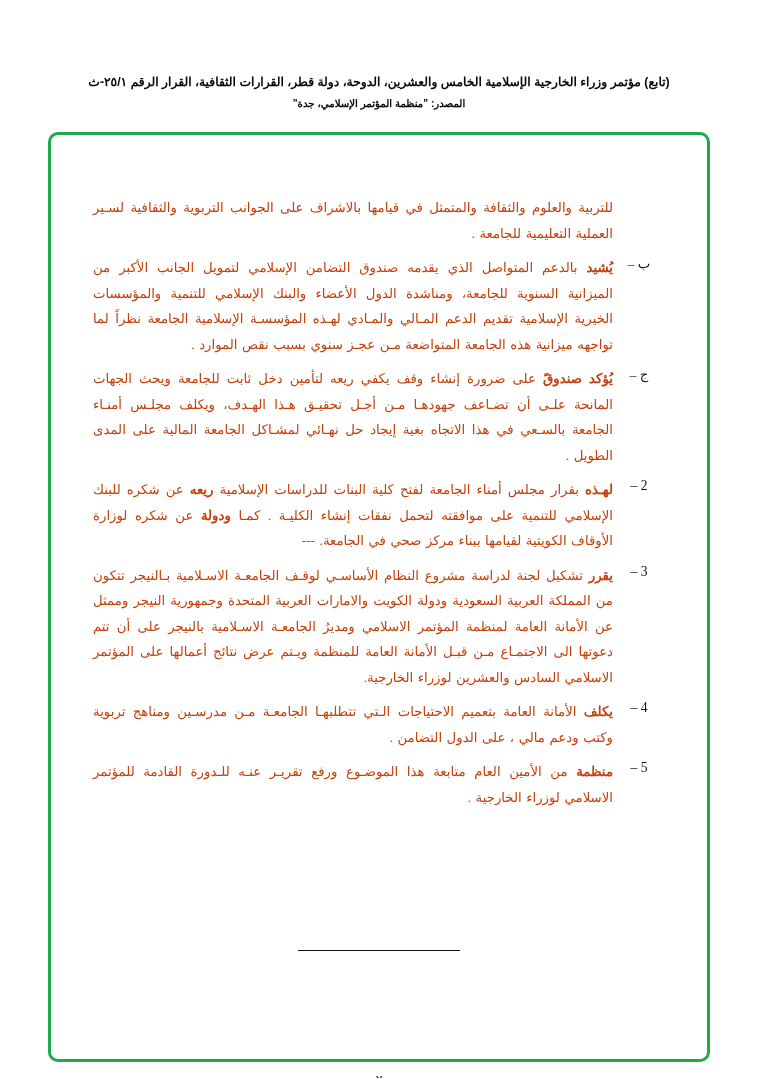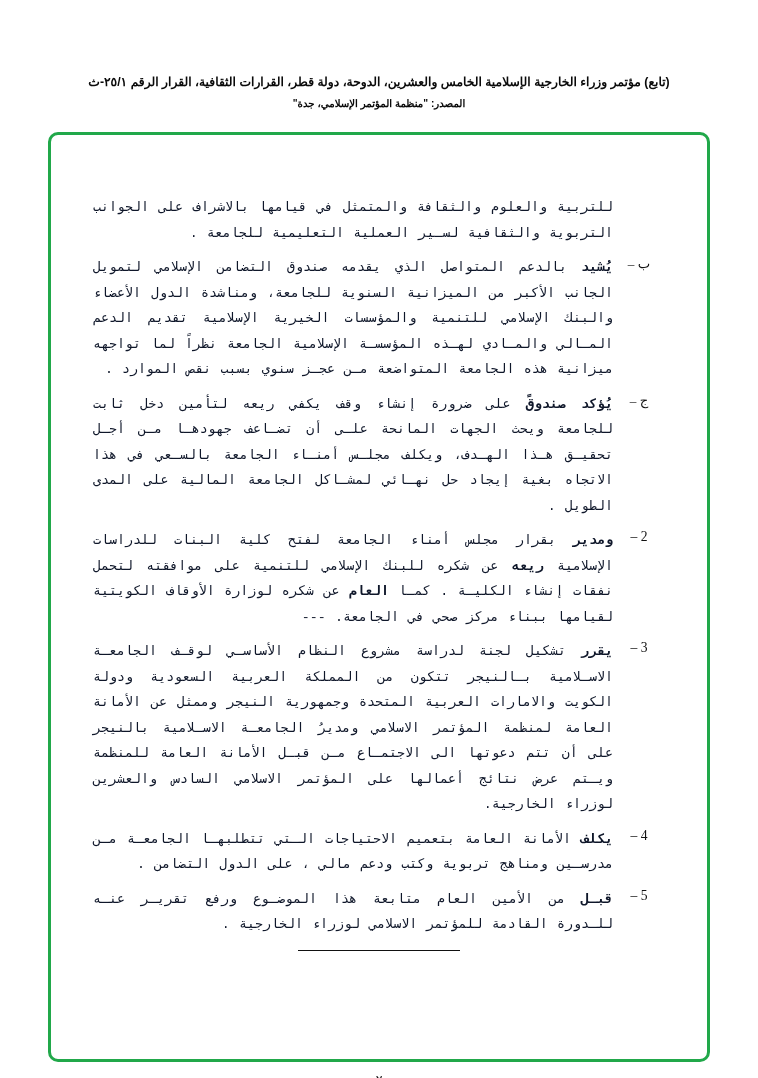--- a/index.html
+++ b/index.html
@@ -81,26 +81,26 @@
     color: #111;
     padding-top: 1px;
     white-space: nowrap;
     direction: rtl;
   }
   .marker.num {
     font-size: 13.6px;
   }
   .body-text {
     flex: 1 1 auto;
-    font-family: Liberation Mono, monospace;
+    font-family: Liberation Serif, serif;
     font-size: 13.3px;
     line-height: 1.92;
     text-align: justify;
     text-justify: inter-word;
-    color: #0f172a;
+    color: #c2410c;
     word-spacing: 1.2px;
   }
   .first-block .body-text {
     text-align: justify;
   }
   .lead {
     font-weight: bold;
   }
   .no-marker {
     width: 52px;
@@ -154,36 +154,36 @@
         <div class="body-text"><span class="lead">يُشيد</span> <span>بالدعم المتواصل الذي يقدمه صندوق التضامن الإسلامي لتمويل الجانب الأكبر من الميزانية السنوية للجامعة، ومناشدة الدول الأعضاء والبنك الإسلامي للتنمية والمؤسسات الخيرية الإسلامية تقديم الدعم المـالي والمـادي لهـذه المؤسسـة الإسلامية الجامعة نظراً لما تواجهه ميزانية هذه الجامعة المتواضعة مـن عجـز سنوي بسبب نقص الموارد .</span></div>
       </div>
 
       <div class="para">
         <div class="marker">ج –</div>
         <div class="body-text"><span class="lead">يُؤكد صندوقً</span> <span>على ضرورة إنشاء وقف يكفي ريعه لتأمين دخل ثابت للجامعة ويحث الجهات المانحة علـى أن تضـاعف جهودهـا مـن أجـل تحقيـق هـذا الهـدف، ويكلف مجلـس أمنـاء الجامعة بالسـعي في هذا الاتجاه بغية إيجاد حل نهـائي لمشـاكل الجامعة المالية على المدى الطويل .</span></div>
       </div>
 
       <div class="para">
         <div class="marker num">2 –</div>
-        <div class="body-text"><span class="lead">ومدير</span> <span>بقرار مجلس أمناء الجامعة لفتح كلية البنات للدراسات الإسلامية <b>ريعه</b> عن شكره للبنك الإسلامي للتنمية على موافقته لتحمل نفقات إنشاء الكليـة . كمـا <b>العام</b> عن شكره لوزارة الأوقاف الكويتية لقيامها ببناء مركز صحي في الجامعة. ---</span></div>
+        <div class="body-text"><span class="lead">لهـذه</span> <span>بقرار مجلس أمناء الجامعة لفتح كلية البنات للدراسات الإسلامية <b>ريعه</b> عن شكره للبنك الإسلامي للتنمية على موافقته لتحمل نفقات إنشاء الكليـة . كمـا <b>ودولة</b> عن شكره لوزارة الأوقاف الكويتية لقيامها ببناء مركز صحي في الجامعة. ---</span></div>
       </div>
 
       <div class="para">
         <div class="marker num">3 –</div>
         <div class="body-text"><span class="lead">يقرر</span> <span>تشكيل لجنة لدراسة مشروع النظام الأساسـي لوقـف الجامعـة الاسـلامية بـالنيجر تتكون من المملكة العربية السعودية ودولة الكويت والامارات العربية المتحدة وجمهورية النيجر وممثل عن الأمانة العامة لمنظمة المؤتمر الاسلامي ومديرُ الجامعـة الاسـلامية بالنيجر على أن تتم دعوتها الى الاجتمـاع مـن قبـل الأمانة العامة للمنظمة ويـتم عرض نتائج أعمالها على المؤتمر الاسلامي السادس والعشرين لوزراء الخارجية.</span></div>
       </div>
 
       <div class="para">
         <div class="marker num">4 –</div>
         <div class="body-text"><span class="lead">يكلف</span> <span>الأمانة العامة بتعميم الاحتياجات الـتي تتطلبهـا الجامعـة مـن مدرسـين ومناهج تربوية وكتب ودعم مالي ، على الدول التضامن .</span></div>
       </div>
 
       <div class="para">
         <div class="marker num">5 –</div>
-        <div class="body-text"><span class="lead">قبـل</span> <span>من الأمين العام متابعة هذا الموضـوع ورفع تقريـر عنـه للـدورة القادمة للمؤتمر الاسلامي لوزراء الخارجية .</span></div>
+        <div class="body-text"><span class="lead">منظمة</span> <span>من الأمين العام متابعة هذا الموضـوع ورفع تقريـر عنـه للـدورة القادمة للمؤتمر الاسلامي لوزراء الخارجية .</span></div>
       </div>
 
       <div class="rule">
           <span></span>
         </div>
 
     </div>
   </div>
 
   <div class="page-number">٢</div>

